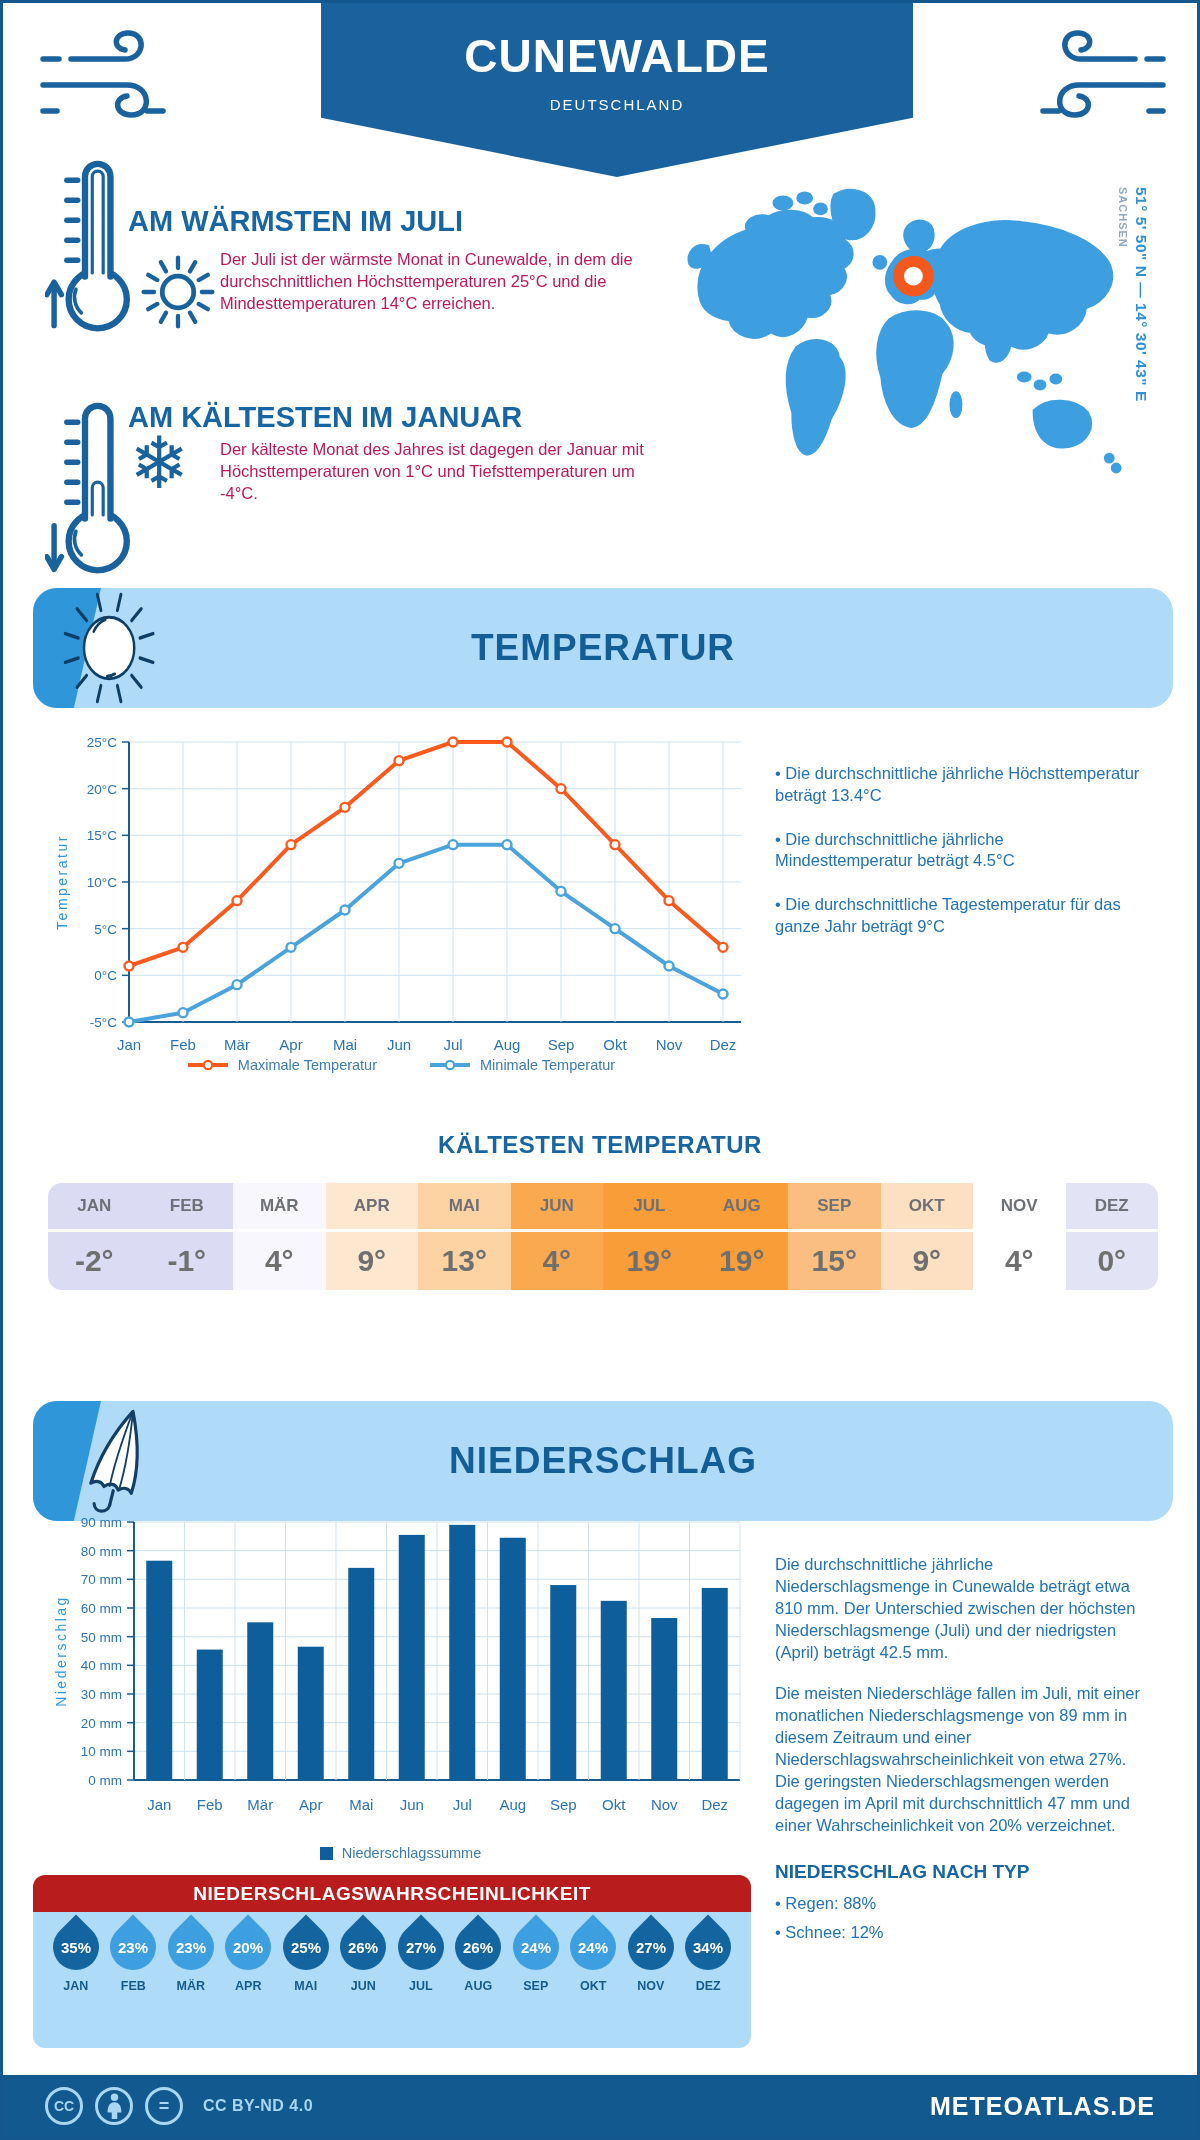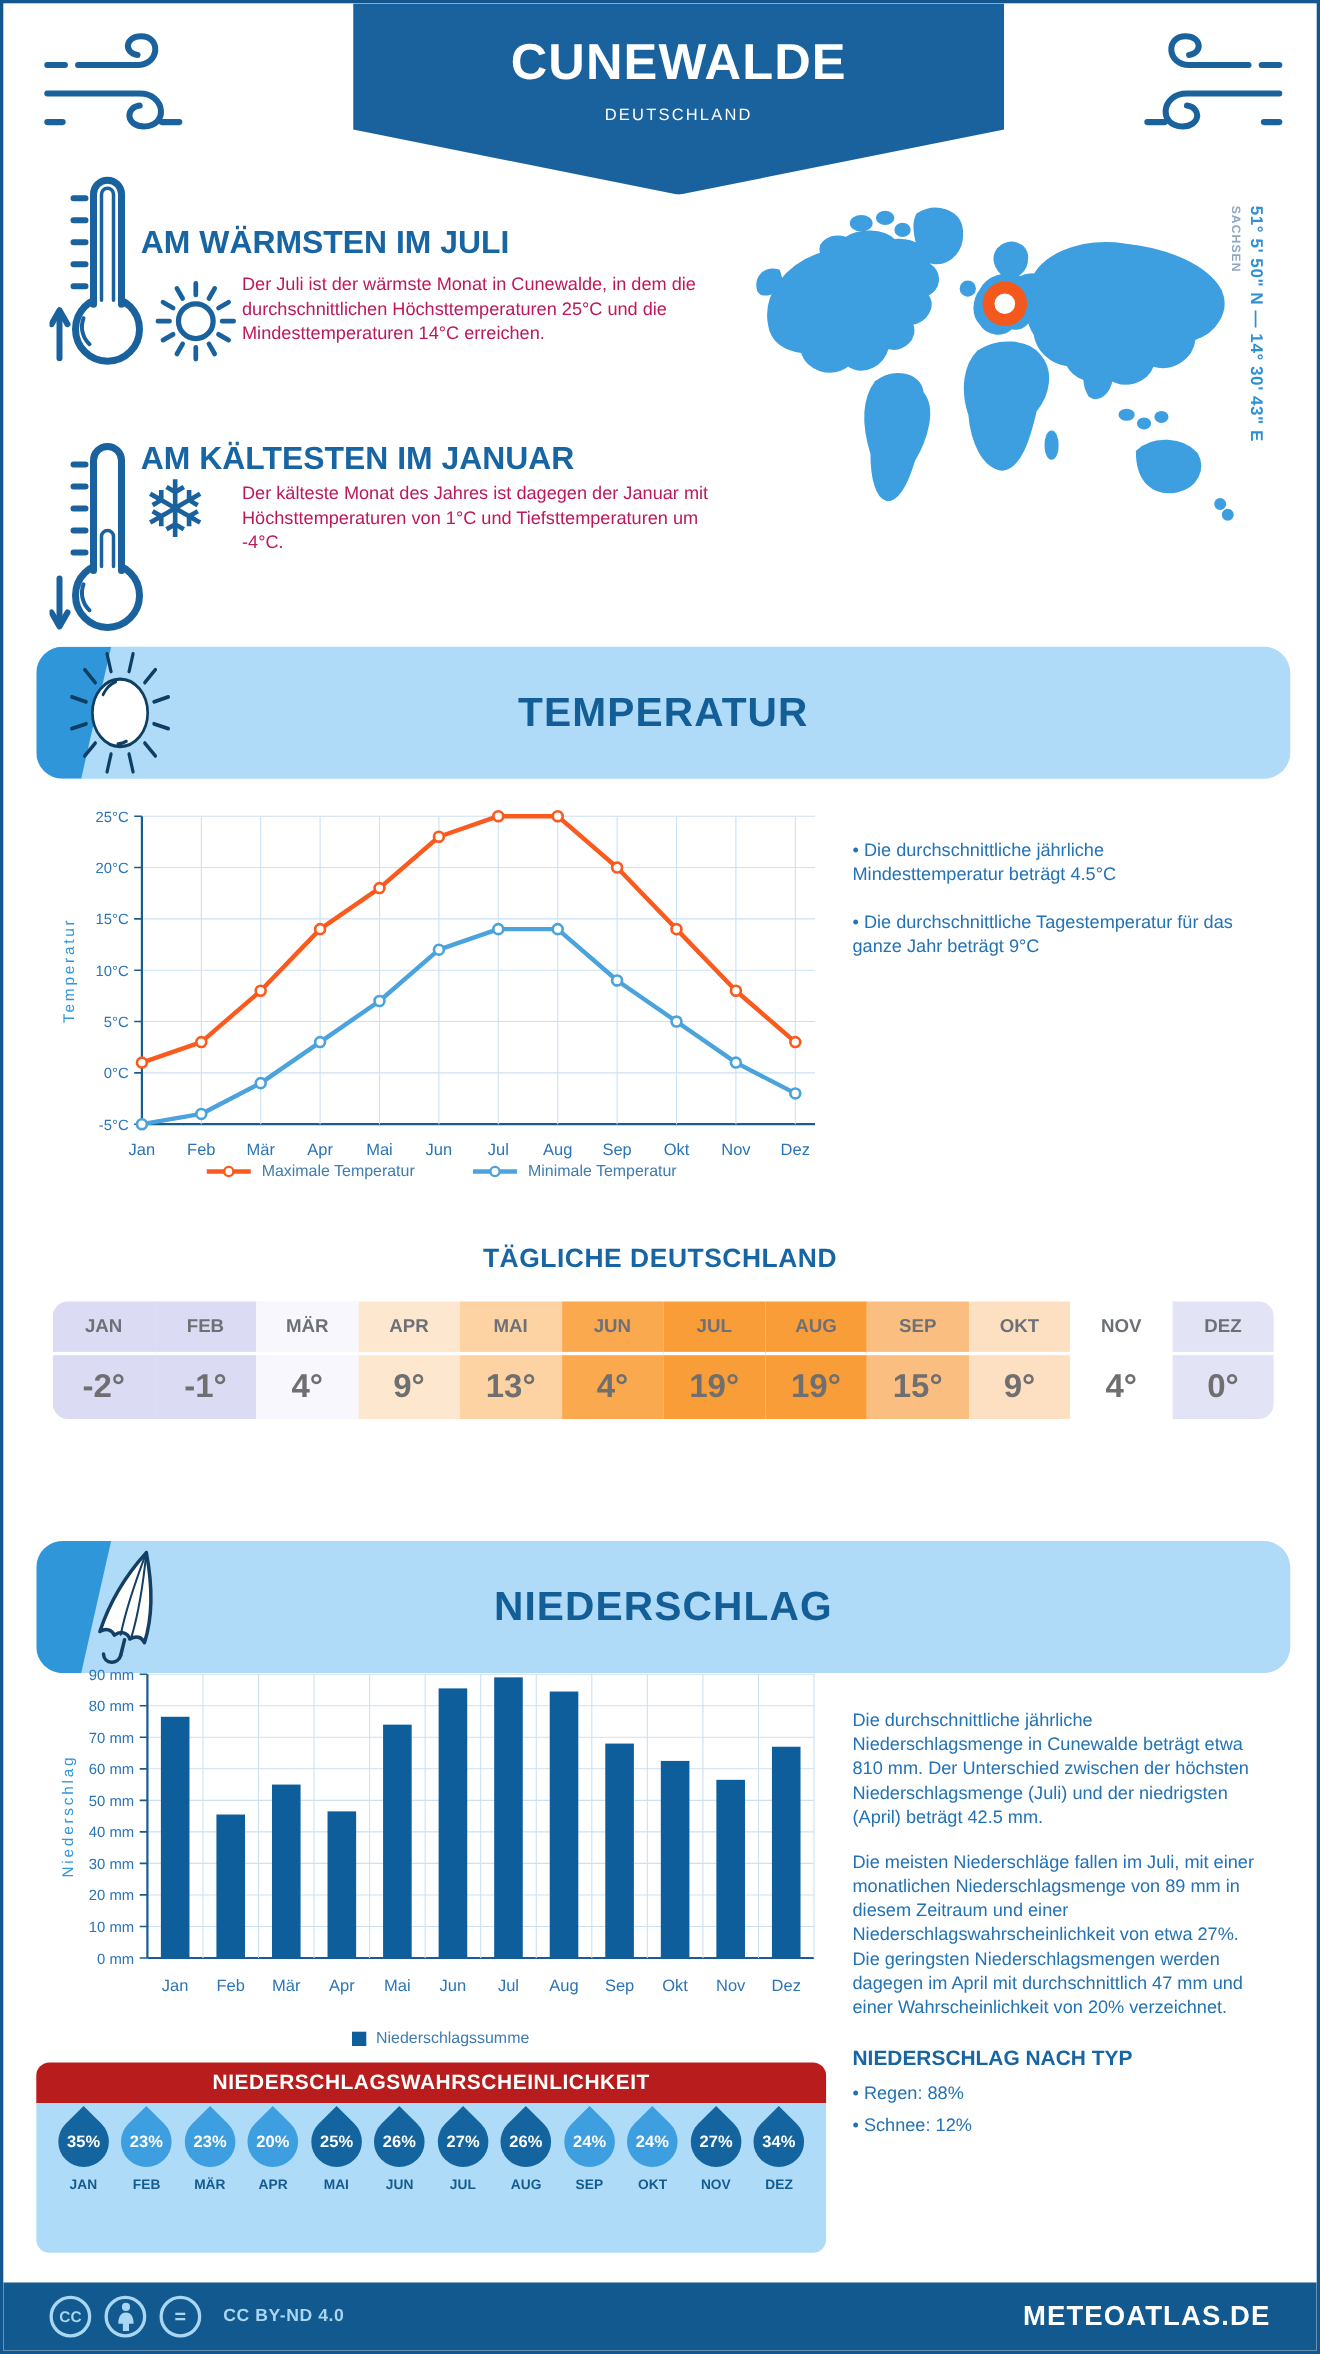--- a/index.html
+++ b/index.html
@@ -268,25 +268,26 @@
     <span class="item">
       <svg width="42" height="12">
           <line x1="1" y1="6" x2="41" y2="6" stroke="#4AA3DC" stroke-width="4"></line>
           <circle cx="21" cy="6" r="4.2" fill="#fff" stroke="#4AA3DC" stroke-width="2.2"></circle>
         </svg>
       <span>Minimale Temperatur</span>
     </span>
   </div>
 
   <div class="rpanel" style="top:738px;">
+    <div class="bullet">• Die durchschnittliche jährliche Höchsttemperatur beträgt 13.4°C</div>
     <div class="bullet">• Die durchschnittliche jährliche Mindesttemperatur beträgt 4.5°C</div>
     <div class="bullet">• Die durchschnittliche Tagestemperatur für das ganze Jahr beträgt 9°C</div>
   </div>
 
-  <div class="dailyhead">TÄGLICHE DEUTSCHLAND</div>
+  <div class="dailyhead">KÄLTESTEN TEMPERATUR</div>
   <div class="dtable" id="dailyTable">
       <div class="tcol" style="background:#dbdbf4">
        <div class="tmon">JAN</div>
        <div class="tval">-2°</div>
      </div>
       <div class="tcol" style="background:#dbdbf4">
        <div class="tmon">FEB</div>
        <div class="tval">-1°</div>
      </div>
       <div class="tcol" style="background:#f7f7fd">

